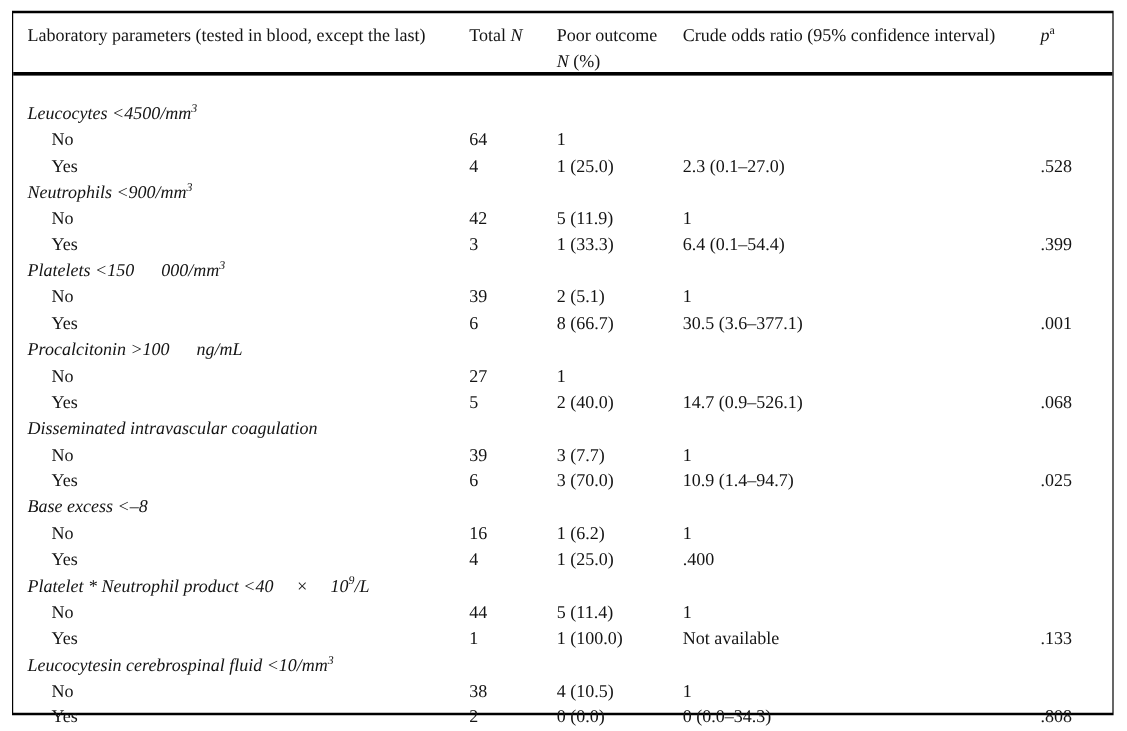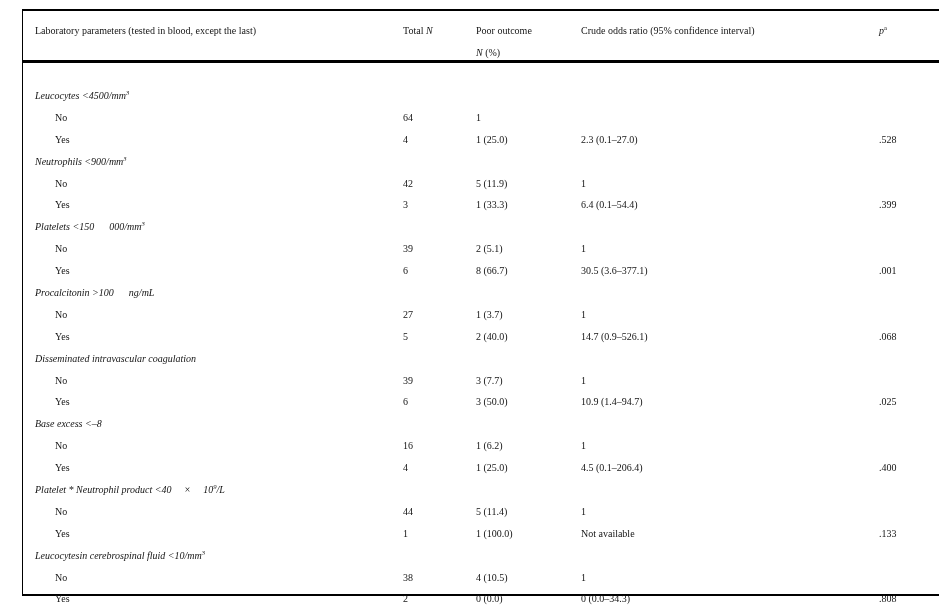--- a/index.html
+++ b/index.html
@@ -3,28 +3,28 @@
 <meta charset="utf-8">
 <style>
   html, body { margin: 0; padding: 0; background: #ffffff; }
   body {
     width: 939px; height: 609px; position: relative;
     font-family: "Liberation Serif", "DejaVu Serif", serif;
     color: #141414;
     -webkit-font-smoothing: antialiased;
   }
   .table-frame {
-    position: absolute; left: 22px; top: 9px;
+    position: absolute; left: 10px; top: 9px;
     width: 918px; height: 587px;
     border-top: 2px solid #000;
     border-bottom: 2px solid #000;
     border-left: 1px solid #000;
     border-right: 1px solid #000;
     box-sizing: border-box;
-    font-size: 10px;
+    font-size: 15px;
   }
   .grid-row {
     display: grid;
     grid-template-columns: 380px 73px 105px 298px 62px;
     align-items: start;
   }
   .thead {
     padding-top: 9px;
     height: 52px;
     box-sizing: border-box;
@@ -115,21 +115,20 @@
       <div class="cell">30.5 (3.6–377.1)</div>
       <div class="cell">.001</div>
     </div>
 
     <div class="grid-row row">
       <div class="cell c1 group-label"><span>Procalcitonin &gt;100      ng/mL</span><sup class="sp"></sup><span></span></div>
     </div>
     <div class="grid-row row">
       <div class="cell c1 sub">No</div>
       <div class="cell">27</div>
-      <div class="cell">1 (3.7)</div>
       <div class="cell">1</div>
       <div class="cell"></div>
     </div>
     <div class="grid-row row">
       <div class="cell c1 sub">Yes</div>
       <div class="cell">5</div>
       <div class="cell">2 (40.0)</div>
       <div class="cell">14.7 (0.9–526.1)</div>
       <div class="cell">.068</div>
     </div>
@@ -140,40 +139,39 @@
     <div class="grid-row row">
       <div class="cell c1 sub">No</div>
       <div class="cell">39</div>
       <div class="cell">3 (7.7)</div>
       <div class="cell">1</div>
       <div class="cell"></div>
     </div>
     <div class="grid-row row">
       <div class="cell c1 sub">Yes</div>
       <div class="cell">6</div>
-      <div class="cell">3 (50.0)</div>
+      <div class="cell">3 (70.0)</div>
       <div class="cell">10.9 (1.4–94.7)</div>
       <div class="cell">.025</div>
     </div>
 
     <div class="grid-row row">
       <div class="cell c1 group-label"><span>Base excess &lt;–8</span><sup class="sp"></sup><span></span></div>
     </div>
     <div class="grid-row row">
       <div class="cell c1 sub">No</div>
       <div class="cell">16</div>
       <div class="cell">1 (6.2)</div>
       <div class="cell">1</div>
       <div class="cell"></div>
     </div>
     <div class="grid-row row">
       <div class="cell c1 sub">Yes</div>
       <div class="cell">4</div>
       <div class="cell">1 (25.0)</div>
-      <div class="cell">4.5 (0.1–206.4)</div>
       <div class="cell">.400</div>
     </div>
 
     <div class="grid-row row">
       <div class="cell c1 group-label"><span>Platelet * Neutrophil product &lt;40     ×     10</span><sup class="sp">9</sup><span>/L</span></div>
     </div>
     <div class="grid-row row">
       <div class="cell c1 sub">No</div>
       <div class="cell">44</div>
       <div class="cell">5 (11.4)</div>

